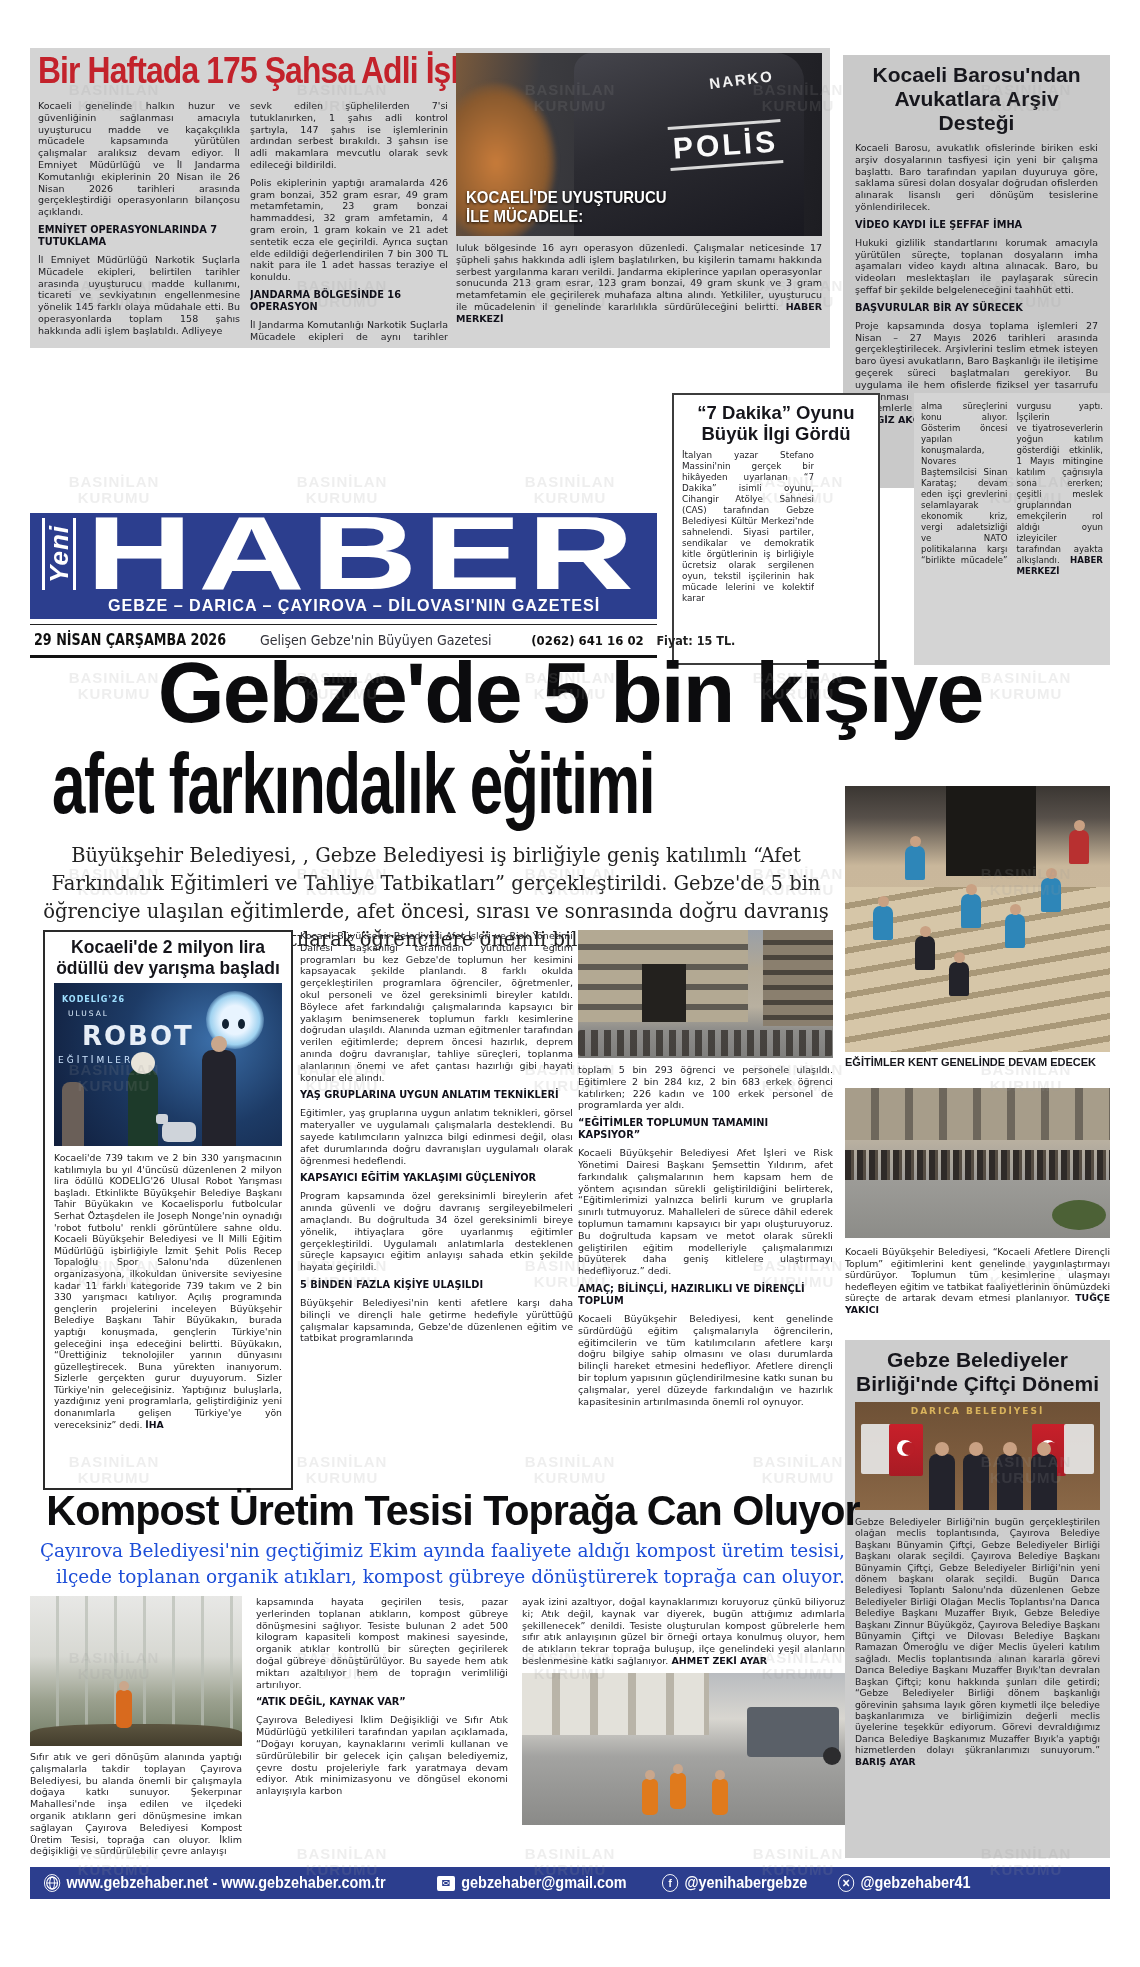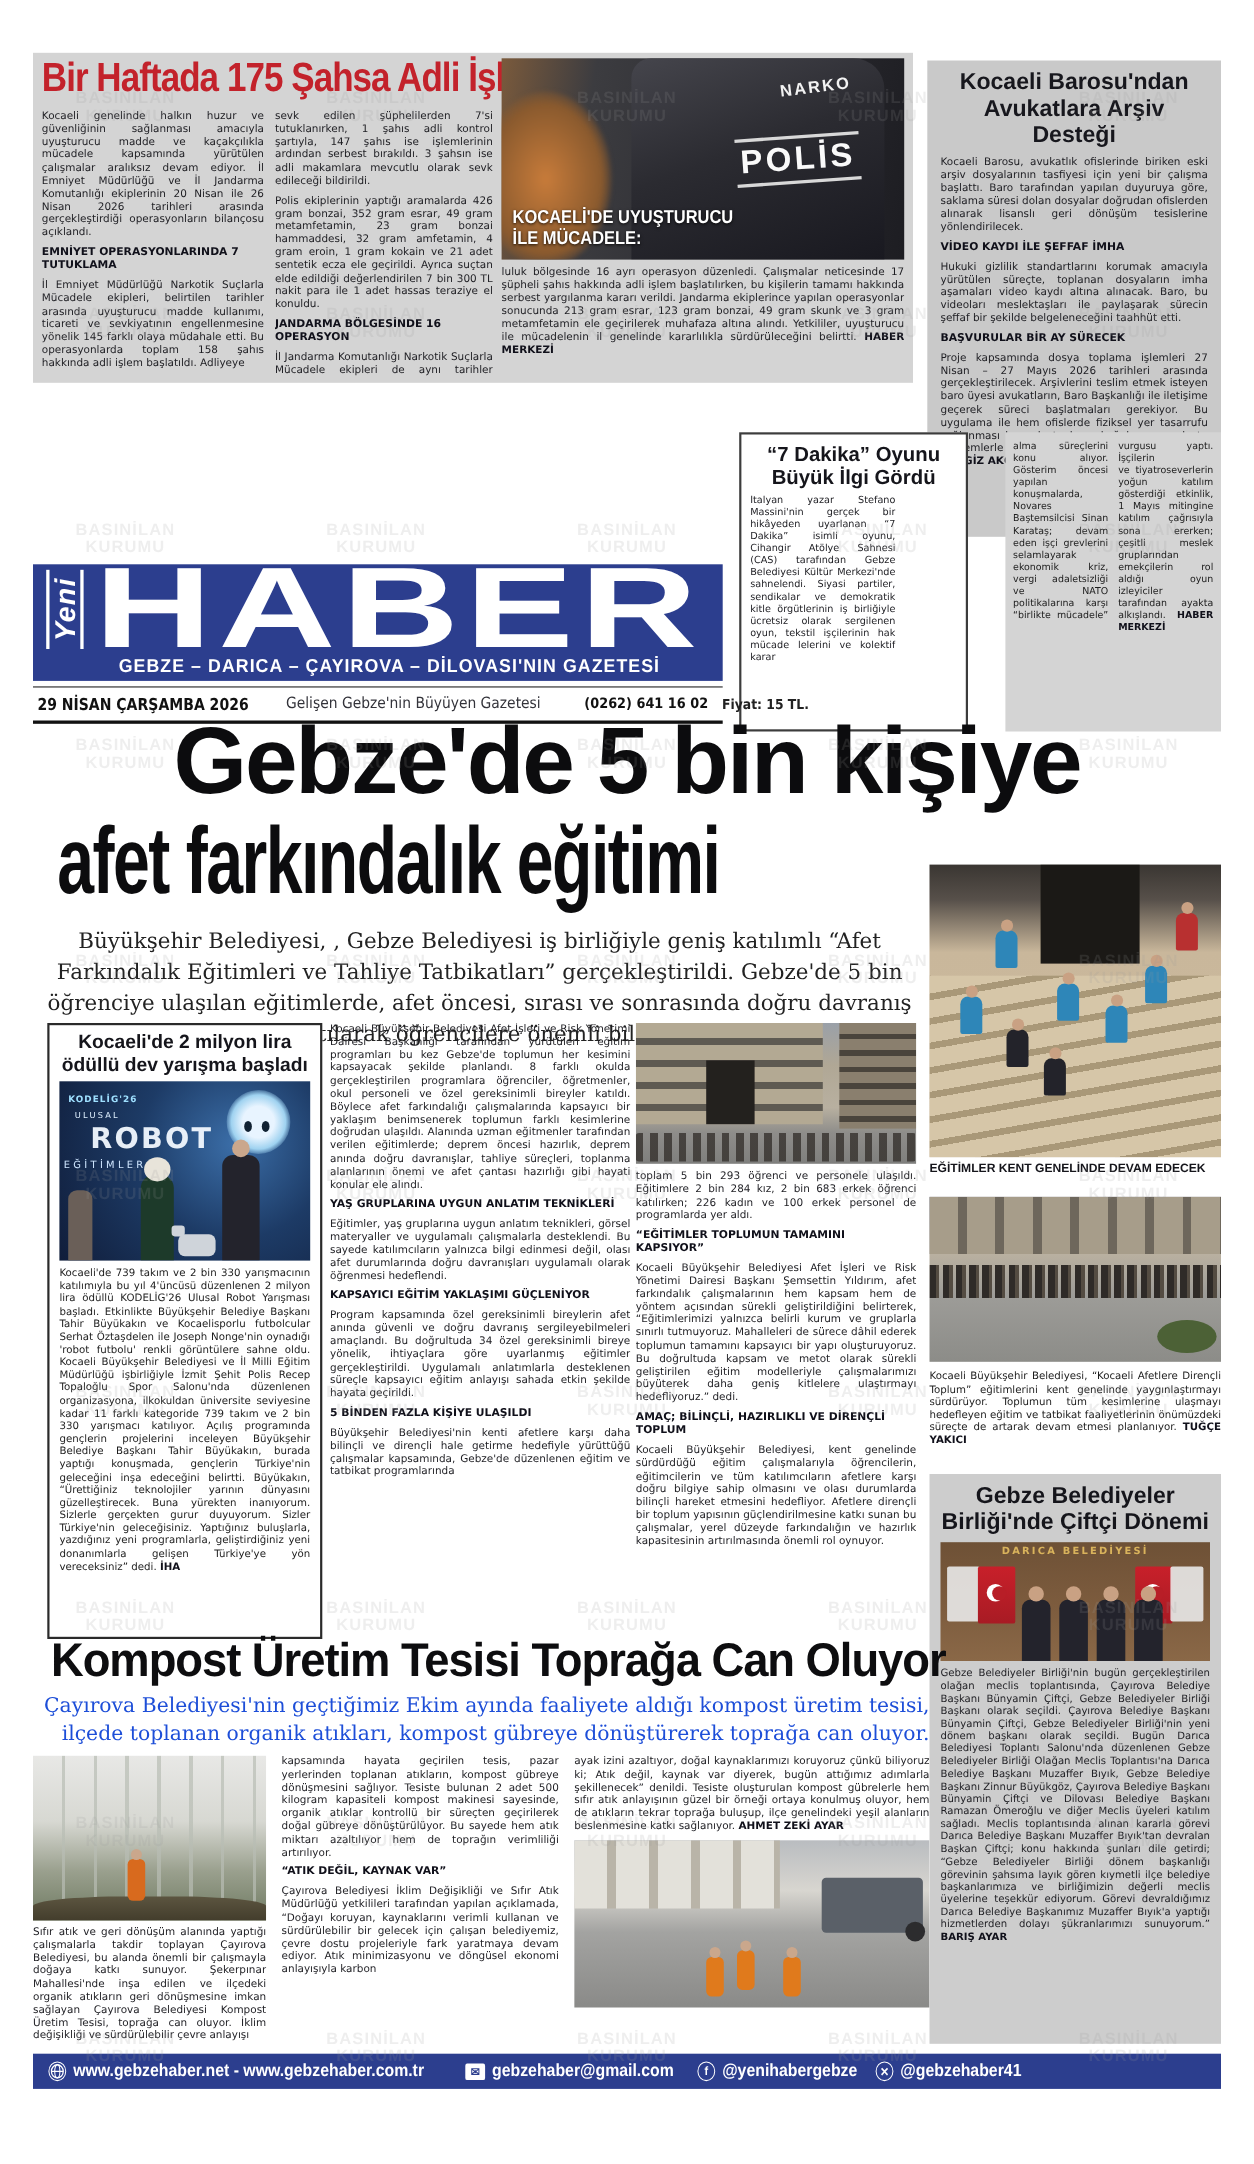--- a/index.html
+++ b/index.html
@@ -176,21 +176,21 @@
     background:linear-gradient(180deg,#b9bcc0 0%, #d8d6d0 30%, #a3a3a1 55%, #8a8a88 100%); }
   .kompost-photo2 .wall { position:absolute; left:0; top:0; width:58%; height:62px;
     background:repeating-linear-gradient(90deg,#e3e1da 0 30px, #b9b4a8 30px 38px); }
   .kompost-photo2 .truck { position:absolute; right:6px; top:34px; width:92px; height:50px; border-radius:4px; background:#5a6068; }
   .kompost-photo2 .truck:before { content:""; position:absolute; right:-2px; bottom:-8px; width:18px; height:18px; border-radius:50%; background:#2c2c2e; }
   .kompost-photo2 .vest { position:absolute; bottom:10px; width:16px; height:36px; border-radius:5px; background:#e07a1c; }
   .kompost-photo2 .vest:before { content:""; position:absolute; top:-9px; left:3px; width:10px; height:10px; border-radius:50%; background:#caa78c; }
 
   
   .footer { left:30px; top:1867px; width:1080px; height:32px; background:#2c3e8e; color:#fff;
-    display:flex; align-items:center; padding:4px 14px; font-family:"Liberation Sans",sans-serif;
+    display:flex; align-items:center; gap:14px; padding:4px 14px; font-family:"Liberation Sans",sans-serif;
     font-weight:bold; font-size:16px; white-space:nowrap; }
   .footer .item { display:flex; align-items:center; gap:7px; transform:scaleX(.9); transform-origin:left center; }
   .circ-icon { display:inline-flex; align-items:center; justify-content:center; width:18px; height:18px;
     border:1.6px solid #fff; border-radius:50%; font-size:11px; font-weight:bold; }
   .mail-icon { display:inline-flex; align-items:center; justify-content:center; width:20px; height:15px;
     background:#fff; color:#2c3e8e; font-size:11px; border-radius:2px; }
 </style>
 </head>
 <body>
 

